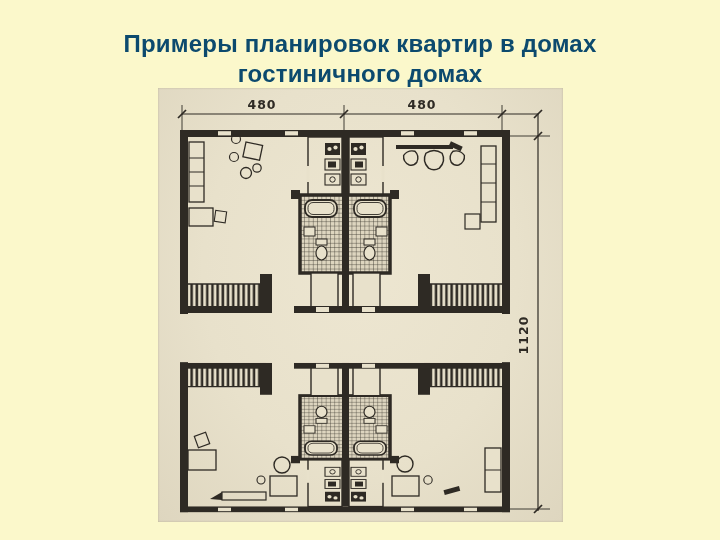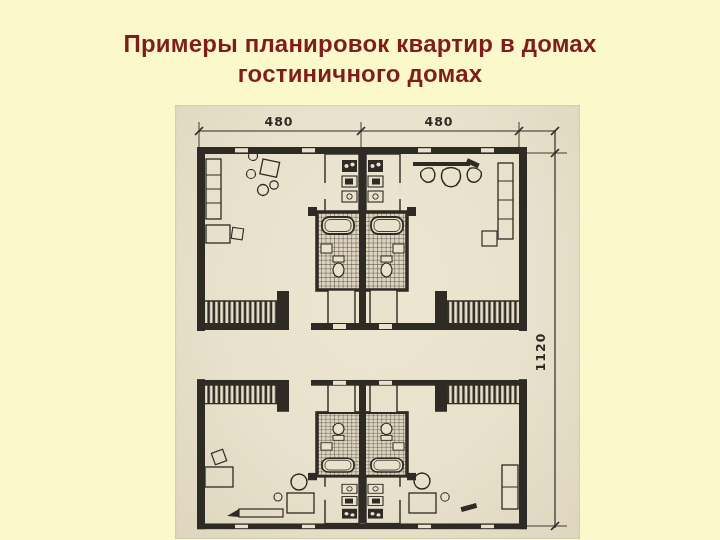--- a/index.html
+++ b/index.html
@@ -1,23 +1,23 @@
 <!DOCTYPE html>
 <html><head>
 <meta charset="utf-8">
 <style>
   html,body{margin:0;padding:0;}
   body{width:720px;height:540px;overflow:hidden;
        font-family:"Liberation Sans","DejaVu Sans",sans-serif;}
   .slide{position:relative;width:720px;height:540px;background:#fbf8cb;}
   .title{position:absolute;top:13px;left:0;width:720px;text-align:center;
-         color:#7f1d1d;font-weight:700;font-size:24px;line-height:30px;
+         color:#0c4a6e;font-weight:700;font-size:24px;line-height:30px;
          letter-spacing:0.2px;}
   .plan-figure{position:absolute;left:158px;top:88px;width:405px;height:434px;
-         margin:17px;
+         margin:0;
          background:radial-gradient(ellipse at 50% 42%,#ede6d1 0%,#e8e1cb 55%,#ded6bf 100%);
          box-shadow:0 0 2px rgba(120,110,80,0.4) inset;}
   .plan-figure svg{display:block;}
   .dim-label{font-family:"DejaVu Sans",sans-serif;font-size:12.5px;font-weight:600;
          fill:#2e2a24;letter-spacing:1px;}
 </style>
 </head>
 <body>
 
 <div class="slide">

